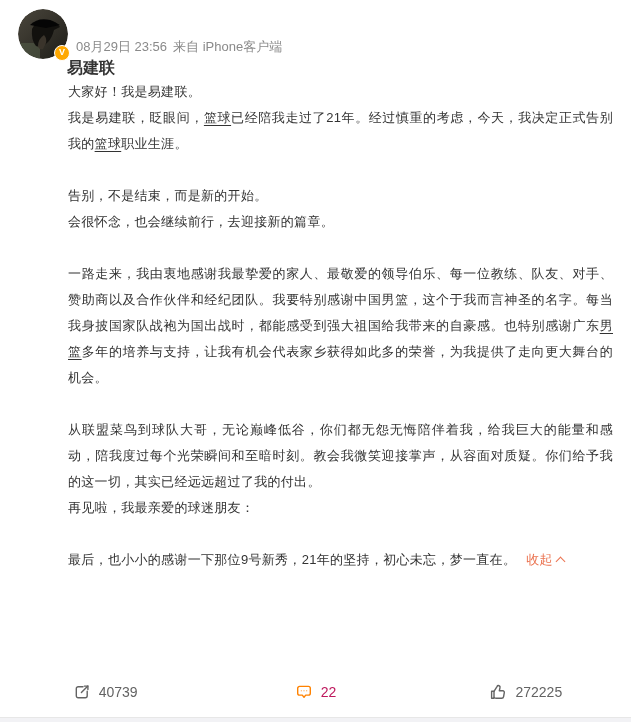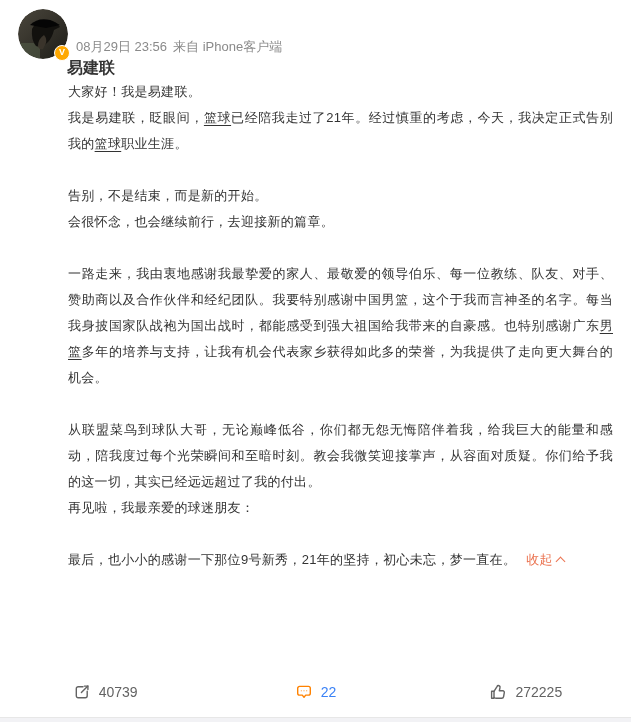--- a/index.html
+++ b/index.html
@@ -42,21 +42,21 @@
   
   .footer{
     position:absolute;left:0;bottom:8px;width:100%;height:44px;
     display:flex;align-items:center;
   }
   .action{
     flex:1;display:flex;align-items:center;justify-content:center;gap:8px;
     color:#636363;font-size:14px;cursor:pointer;
   }
   .action svg{display:block;}
-  .action.active{color:#3b82f6;}
+  .action.active{color:#be185d;}
   .bottom-strip{
     position:absolute;left:0;bottom:0;width:100%;height:5px;
     background:#f2f2f5;border-top:1px solid #e7e7e7;box-sizing:border-box;
   }
 </style>
 </head>
 <body>
 
 <div class="page">
 

